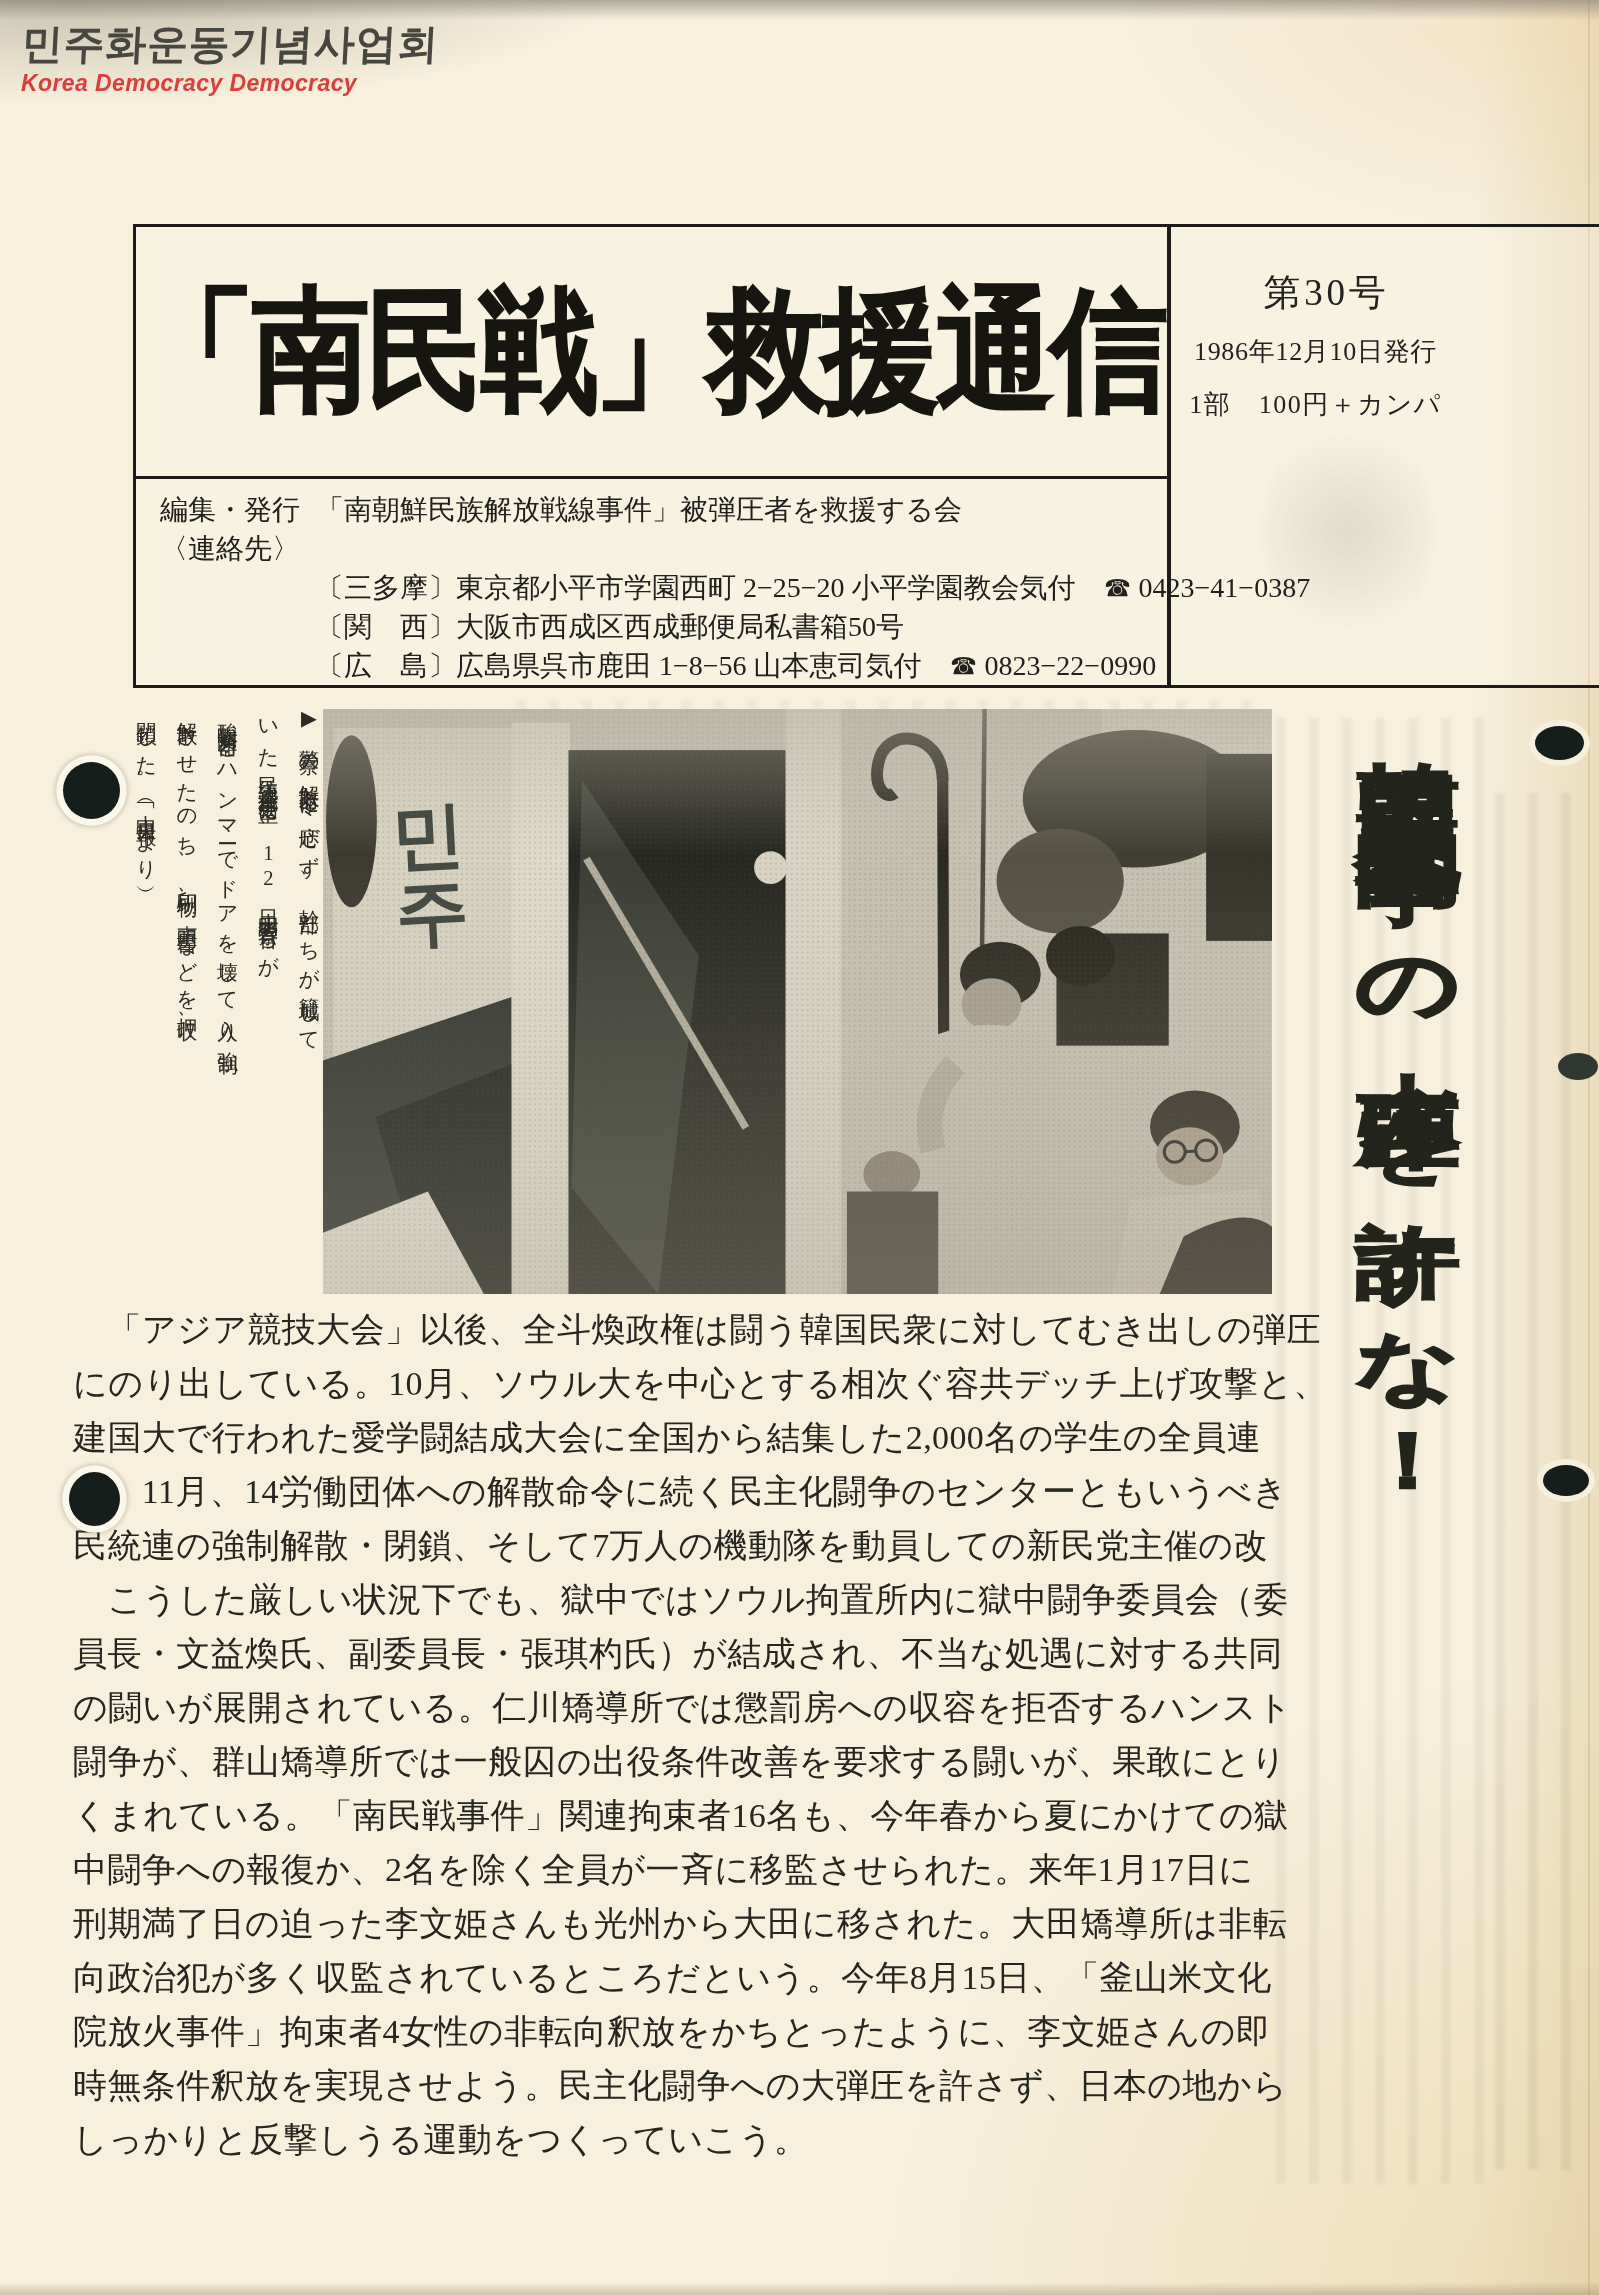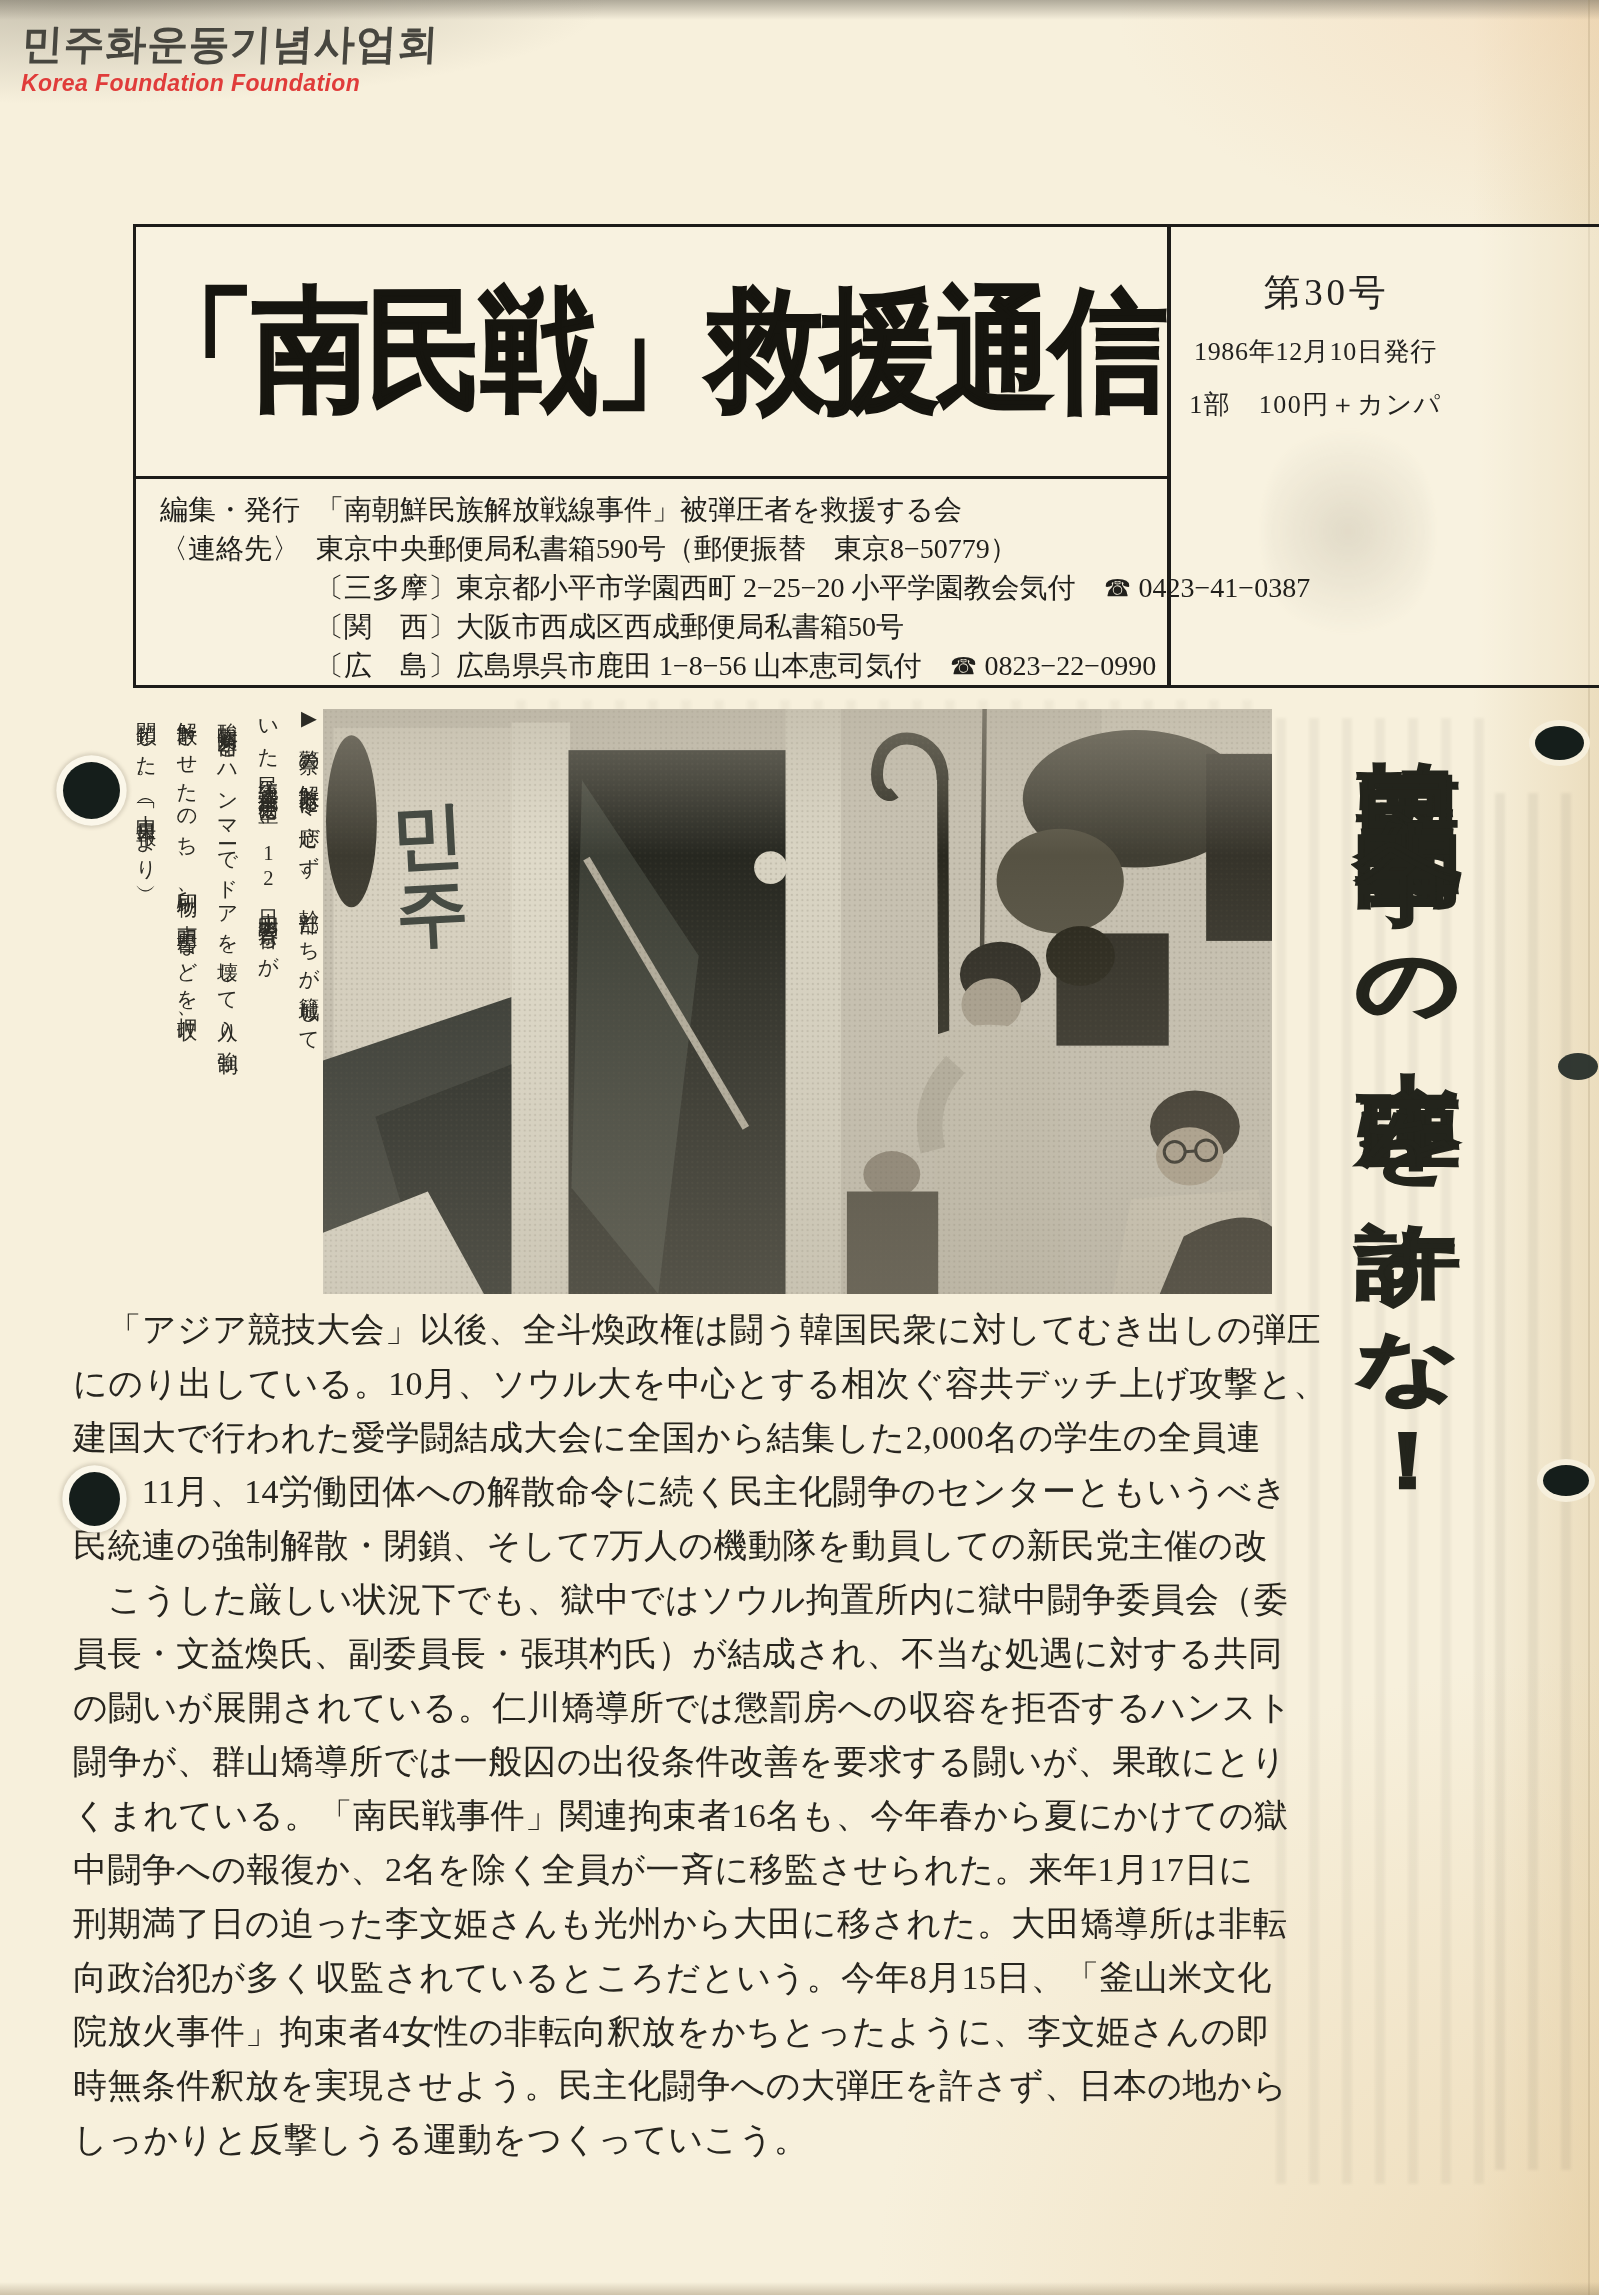--- a/index.html
+++ b/index.html
@@ -102,39 +102,38 @@
   <div class="tex tex-tl"></div>
   <div class="tex tex-bottom"></div>
   <div class="tex crease"></div>
 
   <div class="ghost ghost-a"></div>
   <div class="ghost ghost-b"></div>
   <div class="ghost ghost-c"></div>
   <div class="ghost-stamp"></div>
 
   <div class="logo-kr">민주화운동기념사업회</div>
-  <div class="logo-en">Korea Foundation Foundation</div>
+  <div class="logo-en">Korea Democracy Democracy</div>
 
   <div class="mast">
     <div class="m-title">
       <span>「南民戦」救援通信</span>
     </div>
     <div class="m-hdiv"></div>
     <div class="m-vdiv"></div>
 
     <div class="m-pub">
 
         <div class="pub-row">
           <span class="pub-label">編集・発行</span>
           <span class="pub-value">「南朝鮮民族解放戦線事件」被弾圧者を救援する会</span>
         </div>
 
         <div class="pub-row">
           <span class="pub-label">〈連絡先〉</span>
-          <span class="pub-value">東京中央郵便局私書箱590号（郵便振替　東京8−50779）</span>
         </div>
 
         <div class="pub-row">
           <span class="pub-label"></span>
           <span class="pub-value">〔三多摩〕東京都小平市学園西町 2−25−20 小平学園教会気付　☎ 0423−41−0387</span>
         </div>
 
         <div class="pub-row">
           <span class="pub-label"></span>
           <span class="pub-value">〔関　西〕大阪市西成区西成郵便局私書箱50号</span>

